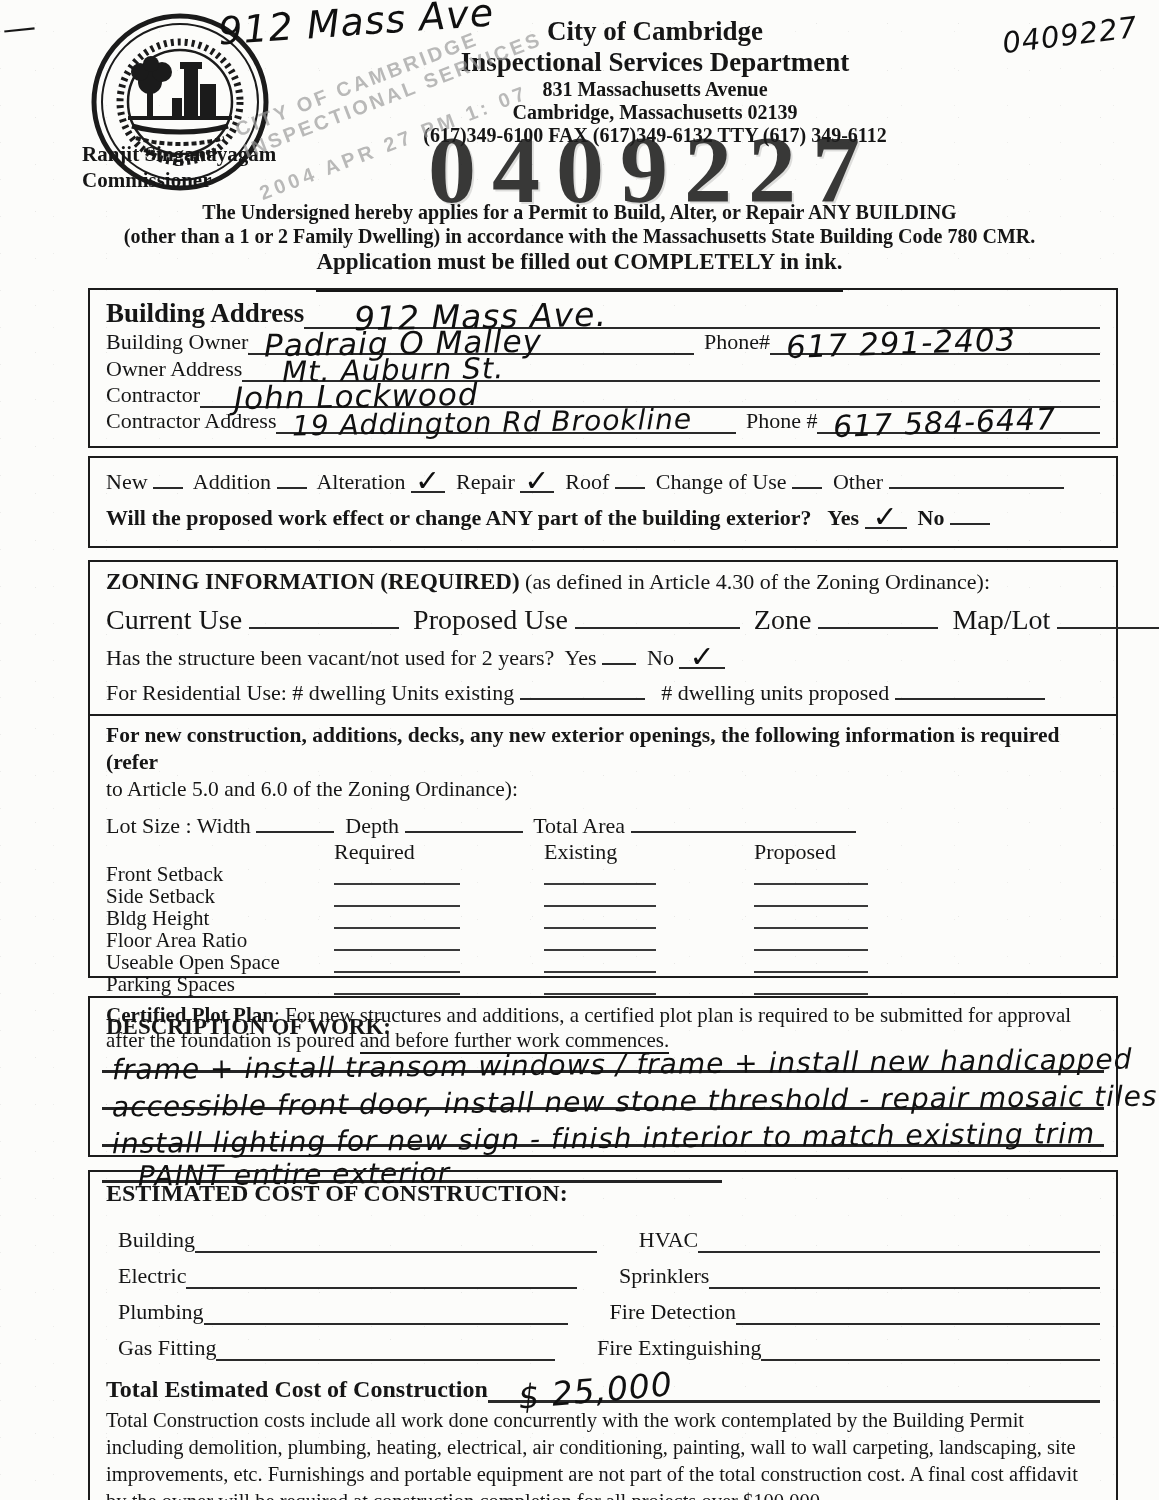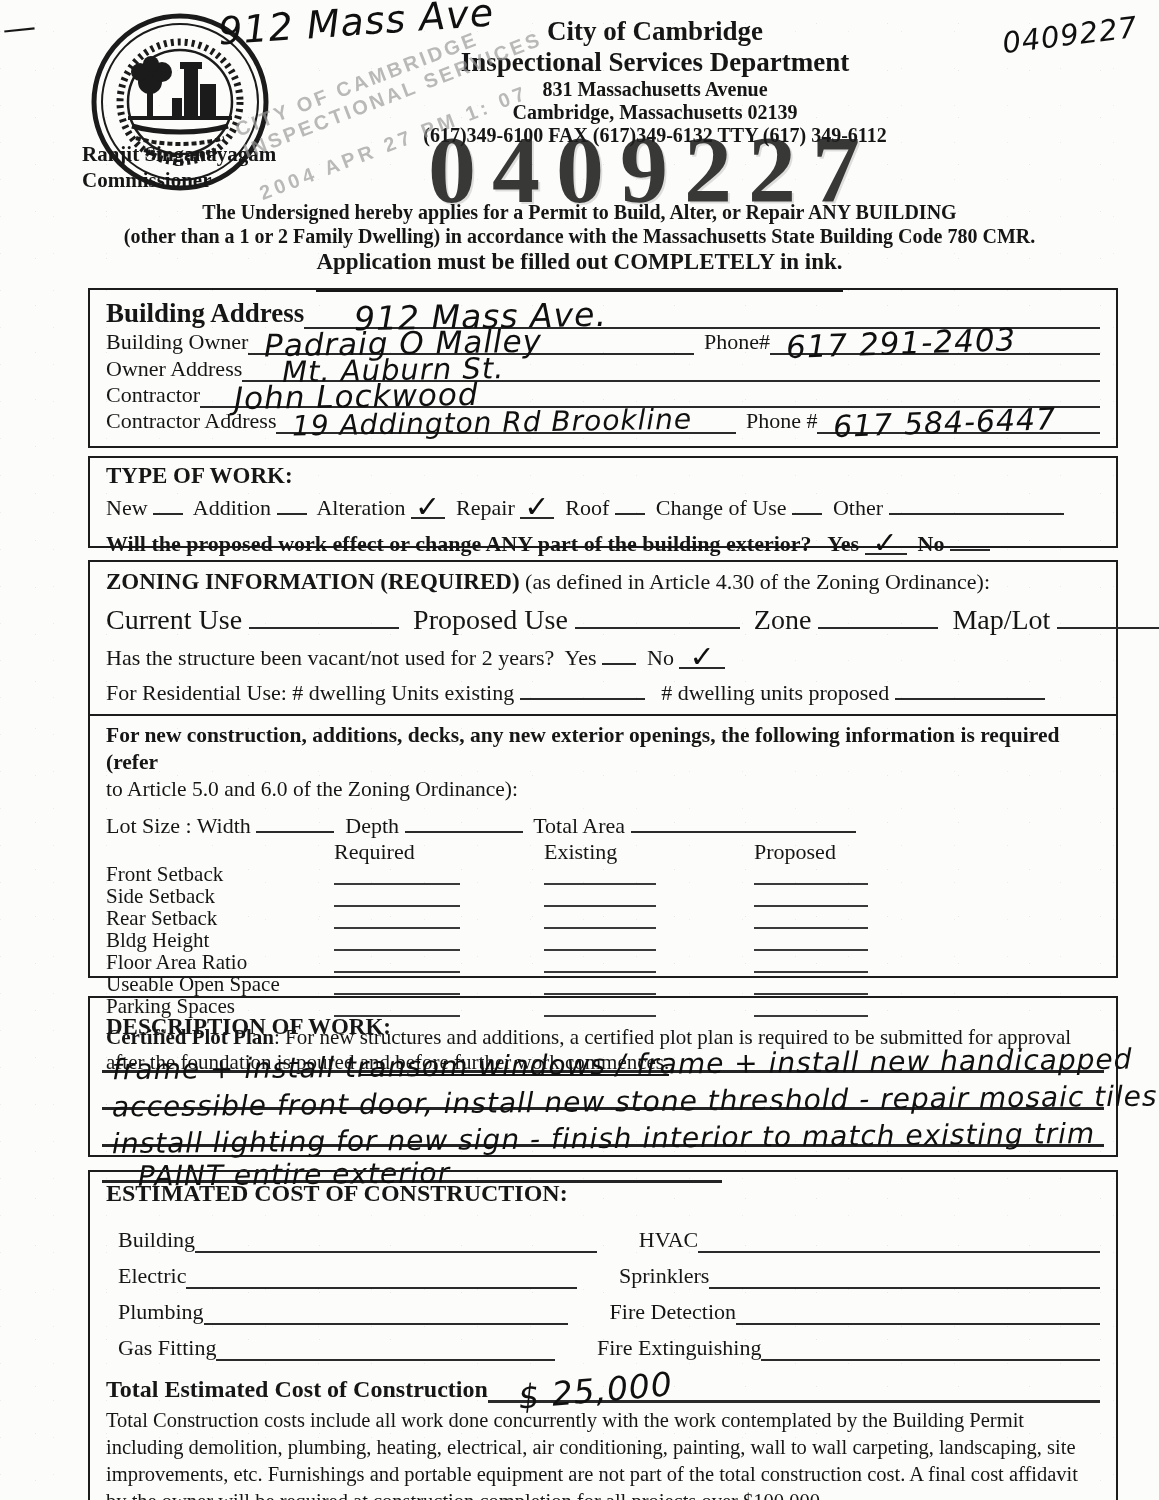--- a/index.html
+++ b/index.html
@@ -146,21 +146,20 @@
           <span class="hw" style="font-size:28px;transform:rotate(-1deg);">19 Addington Rd Brookline</span>
         </span>
       <span class="lbl" style="margin-left:10px;">Phone #</span>
       <span class="fill" style="max-width:330px;">
           <span class="hw" style="font-size:30px;transform:rotate(-2deg);">617 584-6447</span>
         </span>
     </div>
   </div>
 
   <div class="box" style="top:456px;height:92px;padding:5px 16px;">
-    <div class="b" style="font-size:23px;">TYPE OF WORK:</div>
     <div style="font-size:22px;margin-top:2px;white-space:nowrap;">
       <span>New</span>
       <span class="blank" style="width:30px;"></span>&nbsp;
       <span>Addition</span>
       <span class="blank" style="width:30px;"></span>&nbsp;
       <span>Alteration</span>
       <span class="blank" style="width:34px;text-align:center;"><span class="hw check">✓</span></span>&nbsp;
       <span>Repair</span>
       <span class="blank" style="width:34px;text-align:center;"><span class="hw check">✓</span></span>&nbsp;
       <span>Roof</span>
@@ -230,26 +229,20 @@
         <span class="zc zc2"></span>
         <span class="zc zc3"></span>
       </div>
     <div class="ztr">
         <span class="zlabel">Side Setback</span>
         <span class="zc zc1"></span>
         <span class="zc zc2"></span>
         <span class="zc zc3"></span>
       </div>
     <div class="ztr">
-        <span class="zlabel">Rear Setback</span>
-        <span class="zc zc1"></span>
-        <span class="zc zc2"></span>
-        <span class="zc zc3"></span>
-      </div>
-    <div class="ztr">
         <span class="zlabel">Bldg Height</span>
         <span class="zc zc1"></span>
         <span class="zc zc2"></span>
         <span class="zc zc3"></span>
       </div>
     <div class="ztr">
         <span class="zlabel">Floor Area Ratio</span>
         <span class="zc zc1"></span>
         <span class="zc zc2"></span>
         <span class="zc zc3"></span>

